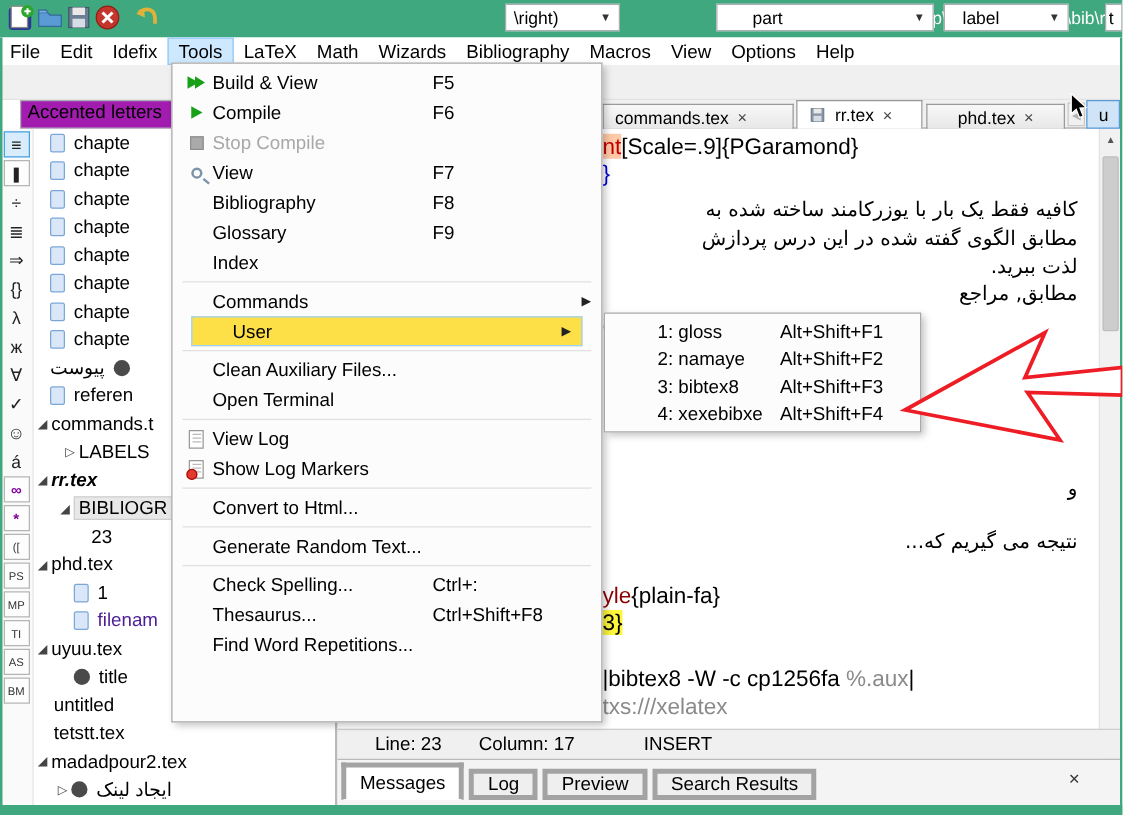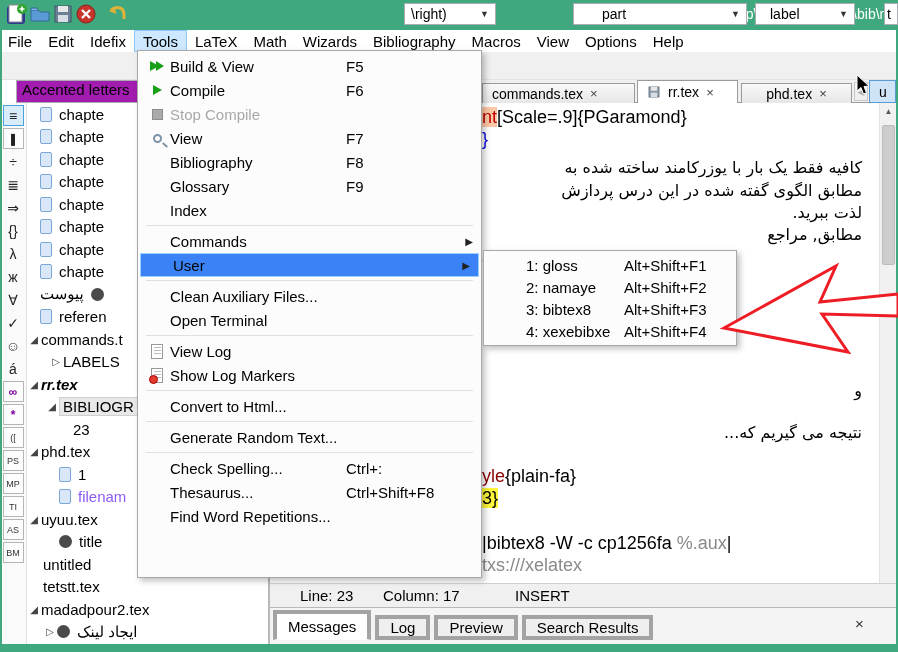--- a/index.html
+++ b/index.html
@@ -45,21 +45,21 @@
   .sico.purple{color:#8000a0;font-weight:bold}
 
   
   #tree{left:27px;top:103px;width:241px;height:541px;background:#fff;overflow:hidden;display:flex;flex-direction:column}
   .trow{height:22.5px;display:flex;align-items:center;font-size:15px;white-space:nowrap;flex:none}
   .exp{font-size:10px;color:#444;width:14px;text-align:center;flex:none}
   .pg{width:12px;height:15px;background:#d9e7f8;border:1px solid #7ba7d7;border-radius:2px;margin-right:7px;flex:none}
   .cir{width:13px;height:13px;background:#4a4a4a;border-radius:50%;margin-right:7px;flex:none}
   .cir.after{margin-right:0;margin-left:7px}
   .bolditalic{font-weight:bold;font-style:italic}
-  .red{color:#8b5cf6}
+  .red{color:#4c1d95}
   .italic{}
   .selbg{background:#e8e8e8;border:1px solid #cfcfcf;padding:0 3px}
 
   
   #splitter{left:268px;top:103px;width:2px;height:541px;background:#b9b9b9}
 
   
   #editor{left:270px;top:103px;width:609px;height:480px;background:#fff;overflow:hidden}
   .eline{position:absolute;font-family:Liberation Sans, sans-serif;font-size:18px;white-space:pre;color:#000;line-height:22px}
   .rtlline{position:absolute;right:17px;font-family:"DejaVu Sans",sans-serif;font-size:16px;direction:rtl;color:#000;white-space:nowrap}
@@ -91,21 +91,21 @@
   .greenedge{background:#3fa87e}
 
   
   #toolsmenu{left:137px;top:50px;width:345px;height:528px;background:#fcfcfc;border:1px solid #a8a8a8;box-shadow:3px 3px 6px rgba(0,0,0,.25);z-index:10;padding-top:3px;font-size:15px}
   .mi{height:24px;display:flex;align-items:center;padding:0 8px 0 6px;position:relative}
   .mi .ic{width:26px;flex:none;display:flex;align-items:center;justify-content:center}
   .mi .lbl{color:#000;white-space:nowrap}
   .mi .sc{position:absolute;left:208px;color:#000;white-space:nowrap}
   .mi .subarr{position:absolute;right:8px;font-size:10px;color:#222}
   .mi.disabled .lbl{color:#a8a8a8}
-  .mi.sel{background:#3b82f6;border:1px solid #99d1ff;margin:0 2px}
+  .mi.sel{background:#fde047;border:1px solid #99d1ff;margin:0 15px}
   .msep{height:7px;display:flex;align-items:center;padding:0 8px}
   .msep div{height:1px;background:#e0e0e0;width:100%}
   .play{width:0;height:0;border-left:9px solid #18a018;border-top:5.5px solid transparent;border-bottom:5.5px solid transparent}
   .play.sm{border-left-width:8px}
   .stopsq{width:11px;height:11px;background:#aaa;border:1px solid #8d8d8d}
   .mag{width:9px;height:9px;border:2px solid #7d93a8;border-radius:50%;position:relative}
   .mag:after{content:"";position:absolute;left:7px;top:8px;width:6px;height:2px;background:#7d93a8;transform:rotate(40deg)}
   .pageic{width:12px;height:15px;background:#fff;border:1px solid #999;position:relative}
   .pageic i{position:absolute;left:2px;top:2px;width:7px;height:1px;background:#bbb;box-shadow:0 3px 0 #bbb,0 6px 0 #bbb}
   .pageic.mark:after{content:"";position:absolute;left:-3px;bottom:-2px;width:7px;height:7px;border-radius:50%;background:#e23b2e;border:1px solid #a00}

